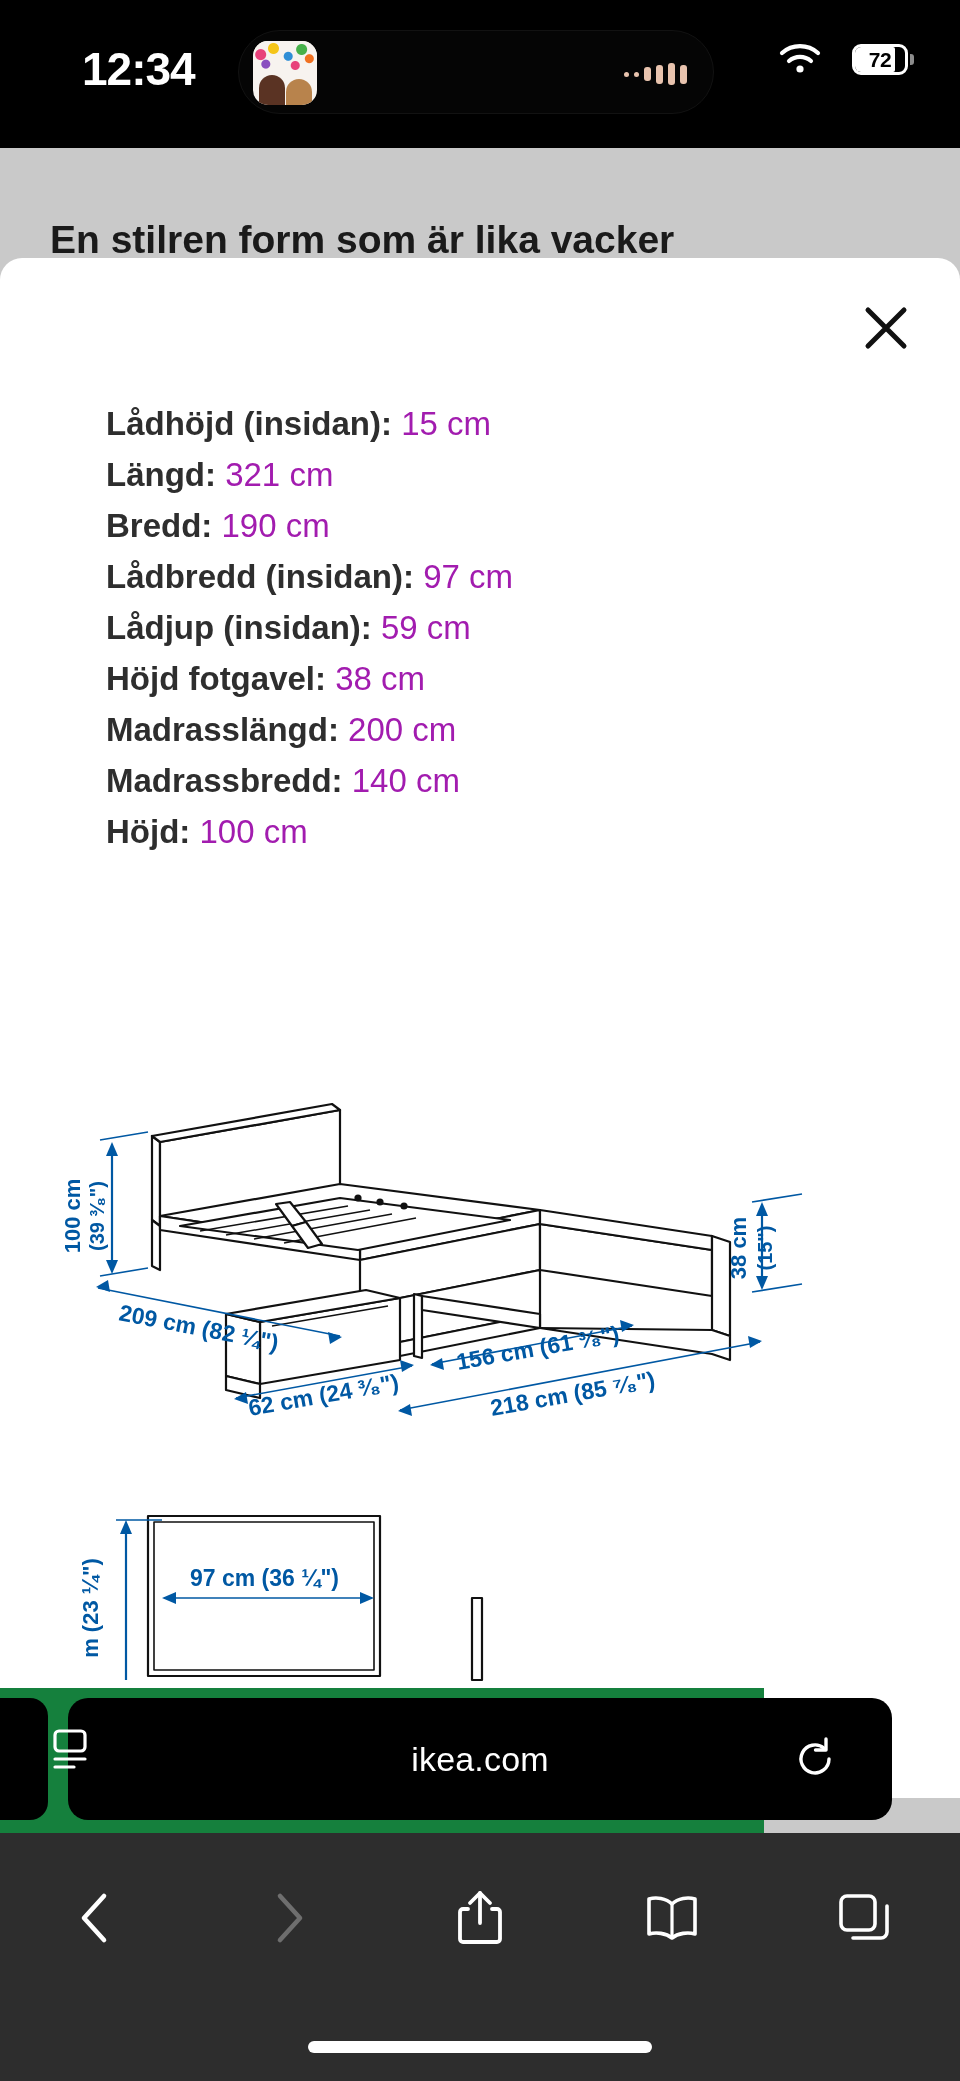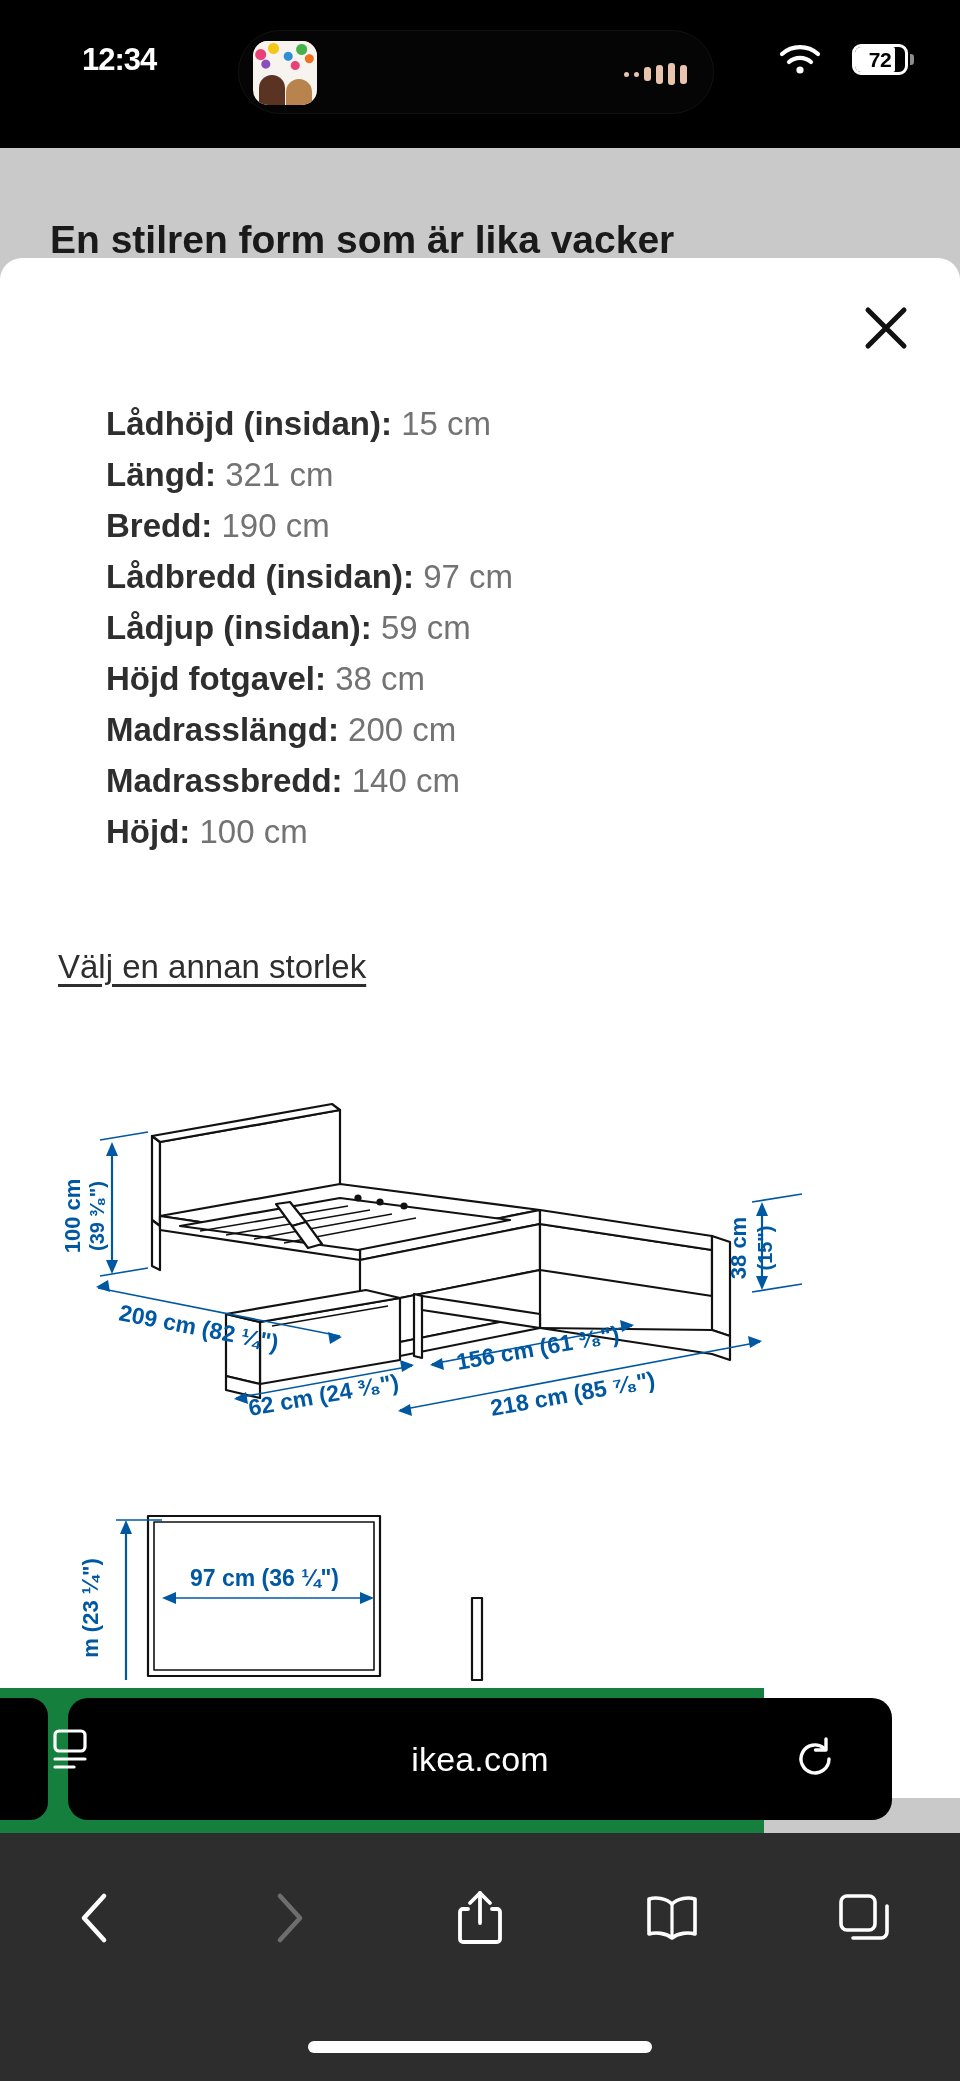--- a/index.html
+++ b/index.html
@@ -11,21 +11,21 @@
   }
   .phone { position: relative; width: 960px; height: 2081px; background: #ffffff; }
 
   
   .statusbar {
     position: absolute; top: 0; left: 0; width: 960px; height: 148px;
     background: #000; color: #fff;
   }
   .status-time {
     position: absolute; left: 82px; top: 42px;
-    font-size: 31px; font-weight: bold; letter-spacing: -1px;
+    font-size: 46px; font-weight: bold; letter-spacing: -1px;
     color: #fff;
   }
   .island {
     position: absolute; left: 238px; top: 30px;
     width: 476px; height: 84px; border-radius: 42px;
     background: #050505; border: 1px solid #121212;
   }
   .island-app {
     position: absolute; left: 14px; top: 10px;
     width: 64px; height: 64px; border-radius: 15px;
@@ -51,21 +51,21 @@
     position: absolute; left: 33px; top: 38px; width: 26px; height: 28px;
     border-radius: 13px 13px 0 0; background: #b8834c;
   }
   .island-wave { position: absolute; right: 26px; top: 32px; display: flex; align-items: center; gap: 5px; height: 22px; }
   .island-wave i { display: block; background: #e8c3ae; border-radius: 3px; }
   .island-wave i.d { width: 5px; height: 5px; border-radius: 50%; }
   .island-wave i.b1 { width: 7px; height: 14px; }
   .island-wave i.b2 { width: 7px; height: 19px; }
   .island-wave i.b3 { width: 7px; height: 22px; }
 
-  .status-right { position: absolute; right: 46px; top: 44px; display: flex; align-items: flex-end; gap: 31px; }
+  .status-right { position: absolute; right: 46px; top: 44px; display: flex; align-items: flex-start; gap: 31px; }
   .wifi-icon { position: relative; width: 42px; height: 30px; }
   .battery { position: relative; width: 62px; height: 31px; }
   .battery .shell {
     position: absolute; left: 0; top: 0; width: 56px; height: 31px;
     border: 3px solid #fff; border-radius: 9px;
   }
   .battery .cap {
     position: absolute; right: 0; top: 10px; width: 4px; height: 11px;
     background: rgba(255,255,255,.55); border-radius: 0 3px 3px 0;
   }
@@ -95,21 +95,21 @@
   .close-btn {
     position: absolute; right: 44px; top: 40px; width: 60px; height: 60px;
     display: flex; align-items: center; justify-content: center; cursor: pointer;
   }
 
   .spec-list { position: absolute; left: 58px; top: 140px; width: 840px; }
   .spec-row {
     font-size: 33px; line-height: 51px; color: #3a3a3a; white-space: nowrap;
   }
   .spec-row .k { font-weight: bold; color: #2e2e2e; margin-left: 48px; }
-  .spec-row .v { font-weight: normal; color: #737373; }
+  .spec-row .v { font-weight: normal; color: #a21caf; }
 
   .size-link {
     position: absolute; left: 58px; top: 690px;
     font-size: 33px; color: #2e2e2e; text-decoration: underline;
     text-underline-offset: 6px; cursor: pointer;
   }
 
   
   .draw1 { position: absolute; left: 40px; top: 840px; width: 880px; height: 360px; }
   .draw2 { position: absolute; left: 40px; top: 1240px; width: 880px; height: 300px; }
@@ -199,21 +199,20 @@
       <div class="spec-row">
         <span class="k">Madrassbredd:</span>
         <span class="v">140 cm</span>
       </div>
       <div class="spec-row">
         <span class="k">Höjd:</span>
         <span class="v">100 cm</span>
       </div>
     </div>
 
-    <div class="size-link">Välj en annan storlek</div>
 
     <div class="draw1">
       <svg width="880" height="360" viewBox="0 0 880 360">
         <g stroke="#111" stroke-width="2.2" fill="#fff" stroke-linejoin="round">
 
           <path d="M112 38 L112 122 L120 128 L120 44 Z"></path>
           <path d="M120 44 L300 12 L300 92 L120 128 Z"></path>
           <path d="M112 38 L292 6 L300 12 L120 44 Z"></path>
 
           <path d="M112 122 L112 168 L120 172 L120 128 Z"></path>

